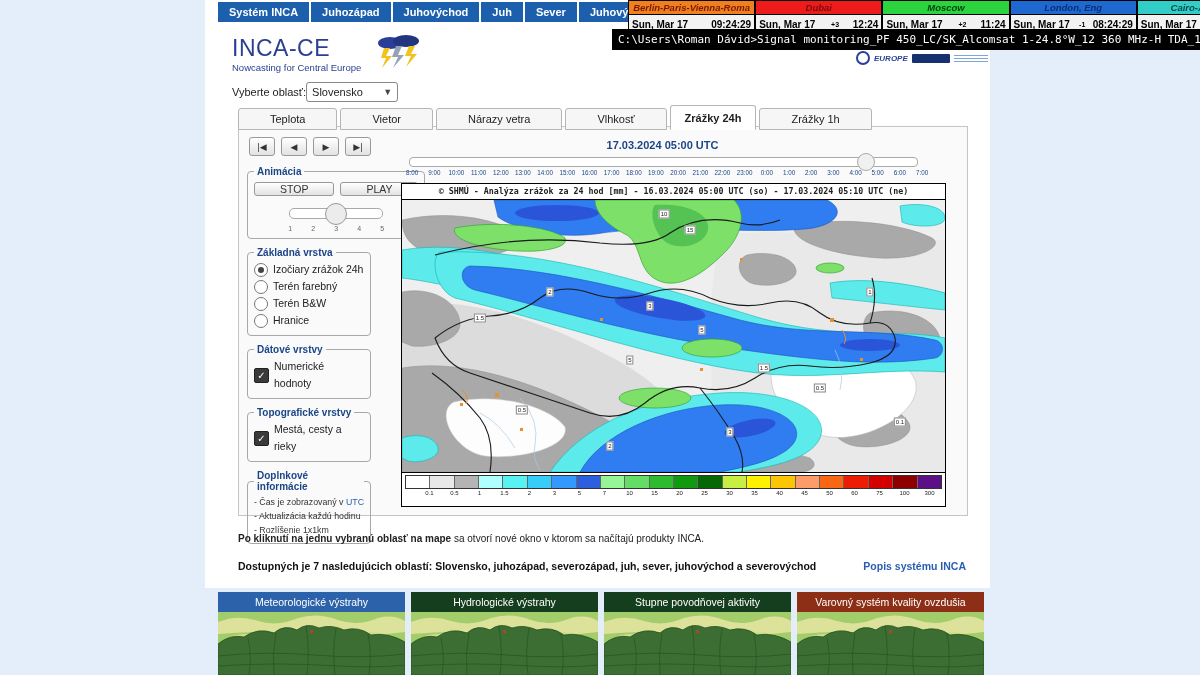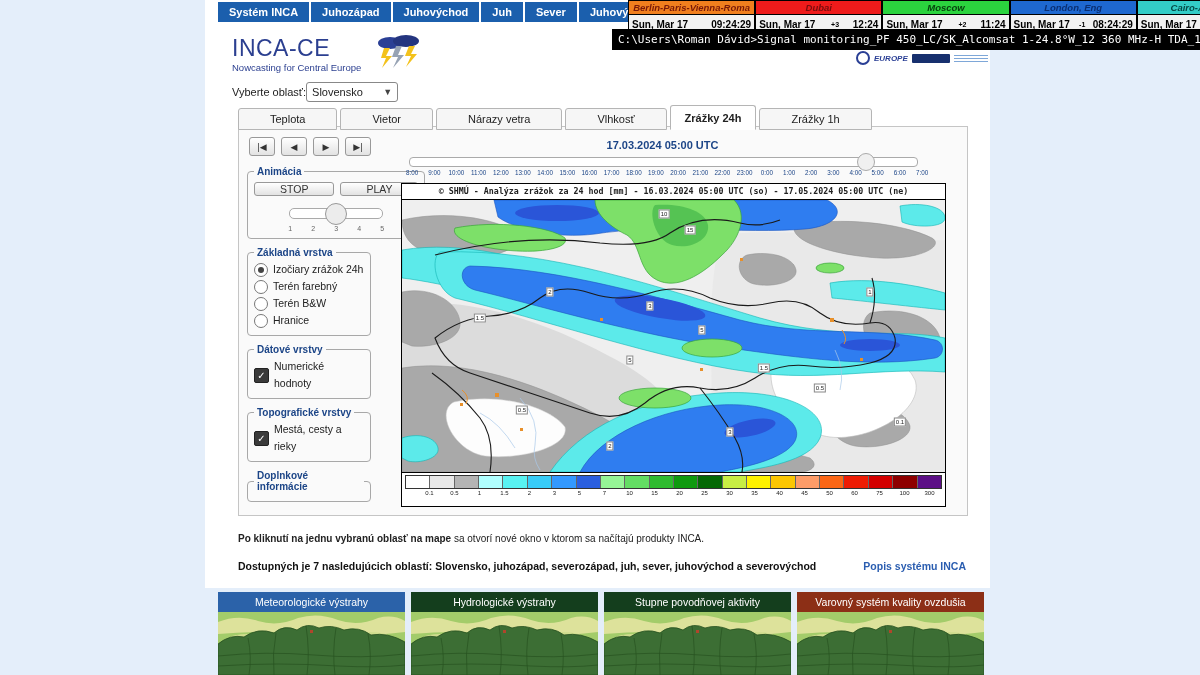--- a/index.html
+++ b/index.html
@@ -280,20 +280,31 @@
     <fieldset>
       <legend>Topografické vrstvy</legend>
       <div class="opt-row">
         <span class="cbx"></span>
         <span>Mestá, cesty a rieky</span>
       </div>
     </fieldset>
 
     <fieldset>
       <legend>Doplnkové informácie</legend>
+      <div>
+          <div class="info-line">
+          <span>- Čas je zobrazovaný v </span><a>UTC</a>
+        </div>
+          <div class="info-line">
+          <span>- Aktualizácia každú hodinu</span><a></a>
+        </div>
+          <div class="info-line">
+          <span>- Rozlíšenie 1x1km</span><a></a>
+        </div>
+        </div>
     </fieldset>
   </div>
 
   <div class="timeline-label">17.03.2024 05:00 UTC</div>
   <div class="tslider">
     <div class="tthumb" style="left: 90%;"></div>
   </div>
   <div class="ticks">
       <span class="tick">8:00</span>
       <span class="tick">9:00</span>
@@ -315,21 +326,21 @@
       <span class="tick">1:00</span>
       <span class="tick">2:00</span>
       <span class="tick">3:00</span>
       <span class="tick">4:00</span>
       <span class="tick">5:00</span>
       <span class="tick">6:00</span>
       <span class="tick">7:00</span>
     </div>
 
   <div class="map">
-    <div class="map-title">© SHMÚ - Analýza zrážok za 24 hod [mm] - 16.03.2024 05:00 UTC (so) - 17.05.2024 05:00 UTC (ne)</div>
+    <div class="map-title">© SHMÚ - Analýza zrážok za 24 hod [mm] - 16.03.2024 05:00 UTC (so) - 17.03.2024 05:10 UTC (ne)</div>
     <div class="map-canvas">
       <svg width="543" height="272" viewBox="0 0 543 272" preserveAspectRatio="none">
         <rect width="543" height="272" fill="#efefef"></rect>
         <path d="M0,105 C70,95 150,125 205,155 C255,180 295,215 285,272 L0,272 Z" fill="#dcdcdc"></path>
         <path d="M320,35 C400,25 470,45 543,40 L543,272 L295,272 C325,225 295,115 320,35 Z" fill="#e9e9e9"></path>
         <g fill="#a9a9a9" stroke="#8f8f8f" stroke-width="0.5">
           <path d="M0,20 C45,10 92,18 116,33 C126,46 92,60 56,58 C26,56 0,48 0,20 Z"></path>
           <path d="M0,92 C30,86 56,102 58,122 C60,140 30,148 10,146 L0,142 Z"></path>
           <path d="M0,168 C62,158 132,183 192,213 C232,233 252,253 242,272 L0,272 Z"></path>
           <path d="M228,248 C288,233 358,243 408,258 C418,266 408,272 398,272 L238,272 Z"></path>

